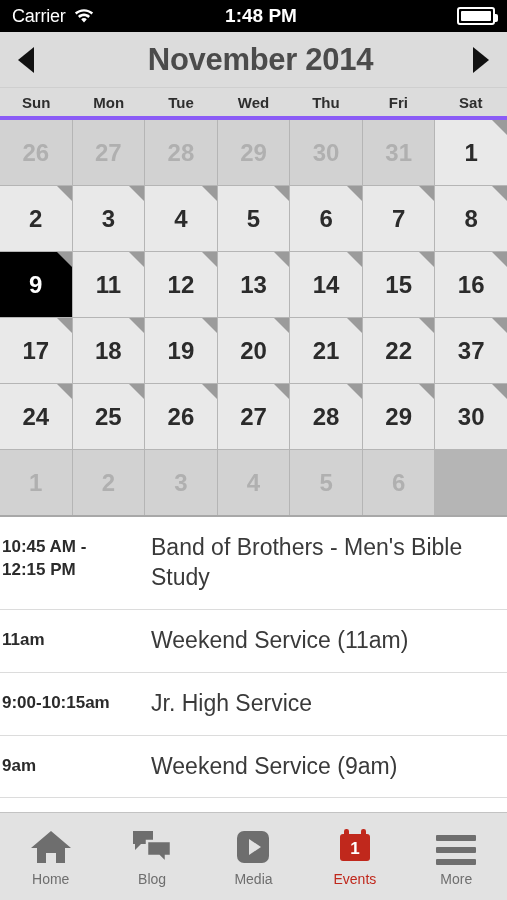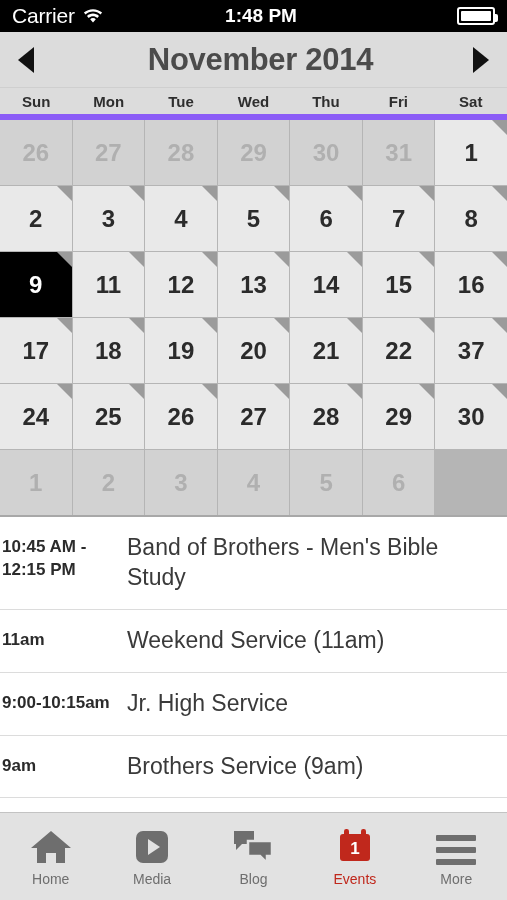--- a/index.html
+++ b/index.html
@@ -11,21 +11,21 @@
   }
   #app { position:relative; width:507px; height:900px; overflow:hidden; }
 
   
   .statusbar {
     height:32px; background:#000; color:#fff;
     display:flex; align-items:center; position:relative;
     padding:0 12px;
   }
   .sb-left { display:flex; align-items:center; gap:7px; }
-  .sb-carrier { font-size:21px; letter-spacing:-0.2px; }
+  .sb-carrier { font-size:18px; letter-spacing:-0.2px; }
   .wifi-ico { display:block; }
   .sb-time {
     position:absolute; left:15px; right:0; text-align:center;
     font-size:19px; font-weight:bold; pointer-events:none;
   }
   .sb-right { margin-left:auto; display:flex; align-items:center; }
   .battery {
     width:38px; height:18px; border:2px solid #fff; border-radius:3px;
     position:relative; padding:2px;
   }
@@ -50,21 +50,21 @@
   .month-title {
     position:absolute; left:14px; right:0; text-align:center;
     font-size:31px; font-weight:bold; color:#4b4b4b;
     letter-spacing:-0.3px; pointer-events:none;
   }
 
   
   .weekdays {
     height:32px; background:#dcdcdc;
     display:grid; grid-template-columns:repeat(7,1fr);
-    align-items:center; border-bottom:6px solid #8b5cf6;
+    align-items:center; border-bottom:4px solid #8b5cf6;
   }
   .weekdays div {
     text-align:center; font-size:15px; font-weight:bold; color:#2e2e2e;
   }
 
   
   .grid {
     display:grid; grid-template-columns:repeat(7,1fr);
     grid-auto-rows:65px;
     background:#b5b5b5; gap:1px;
@@ -92,21 +92,21 @@
     padding:16px 10px 16px 2px;
     border-bottom:1px solid #dcdcdc;
     cursor:pointer;
   }
   .ev-time {
     width:125px; flex:0 0 125px;
     font-size:17px; font-weight:bold; color:#2b2b2b;
     line-height:1.35; padding-top:3px;
   }
   .ev-title {
-    flex:1; font-size:23px; color:#3a3a3a; line-height:1.3;
+    flex:1; font-size:23px; color:#3a3a3a; line-height:1.3;margin-left:24px;
   }
 
   
   .tabbar {
     position:absolute; bottom:0; left:0; right:0;
     height:88px; background:#e2e2e2;
     border-top:1px solid #c3c3c3;
     display:grid; grid-template-columns:repeat(5,1fr);
     align-items:center;
   }
@@ -330,50 +330,50 @@
       <div class="event-row">
         <div class="ev-time">11am</div>
         <div class="ev-title">Weekend Service (11am)</div>
       </div>
       <div class="event-row">
         <div class="ev-time">9:00-10:15am</div>
         <div class="ev-title">Jr. High Service</div>
       </div>
       <div class="event-row">
         <div class="ev-time">9am</div>
-        <div class="ev-title">Brothers Service (9am)</div>
+        <div class="ev-title">Weekend Service (9am)</div>
       </div>
     </div>
 
   <div class="tabbar" id="tabbar">
       <div class="tab">
         <div class="tab-ico">
           <svg width="42" height="36" viewBox="0 0 42 36">
             <path d="M21 2 1 19h6v15h9V24h10v10h9V19h6z" fill="#6e6e6e"></path>
           </svg>
         </div>
         <div class="tab-label">Home</div>
+      </div>
+      <div class="tab">
+        <div class="tab-ico">
+          <svg width="42" height="36" viewBox="0 0 42 36">
+            <path d="M2 2h20v13H10l-6 6V15H2z" fill="#6e6e6e"></path>
+            <path d="M16 12h24v15h-5v7l-7-7H16z" fill="#6e6e6e" stroke="#e2e2e2" stroke-width="2.5"></path>
+          </svg>
+        </div>
+        <div class="tab-label">Blog</div>
       </div>
       <div class="tab">
         <div class="tab-ico">
           <svg width="42" height="36" viewBox="0 0 42 36">
             <rect x="5" y="2" width="32" height="32" rx="7" fill="#6e6e6e"></rect>
             <path d="M17 10l12 8-12 8z" fill="#e2e2e2"></path>
           </svg>
         </div>
         <div class="tab-label">Media</div>
-      </div>
-      <div class="tab">
-        <div class="tab-ico">
-          <svg width="42" height="36" viewBox="0 0 42 36">
-            <path d="M2 2h20v13H10l-6 6V15H2z" fill="#6e6e6e"></path>
-            <path d="M16 12h24v15h-5v7l-7-7H16z" fill="#6e6e6e" stroke="#e2e2e2" stroke-width="2.5"></path>
-          </svg>
-        </div>
-        <div class="tab-label">Blog</div>
       </div>
       <div class="tab active">
         <div class="tab-ico">
           <svg width="42" height="38" viewBox="0 0 42 38">
             <rect x="10" y="2" width="5" height="9" rx="2.2" fill="#c0281c"></rect>
             <rect x="27" y="2" width="5" height="9" rx="2.2" fill="#c0281c"></rect>
             <rect x="6" y="7" width="30" height="27" rx="3" fill="#c0281c"></rect>
             <text x="21" y="27" font-family="Liberation Sans, sans-serif" font-size="17" font-weight="bold" fill="#fff" text-anchor="middle">1</text>
           </svg>
         </div>

